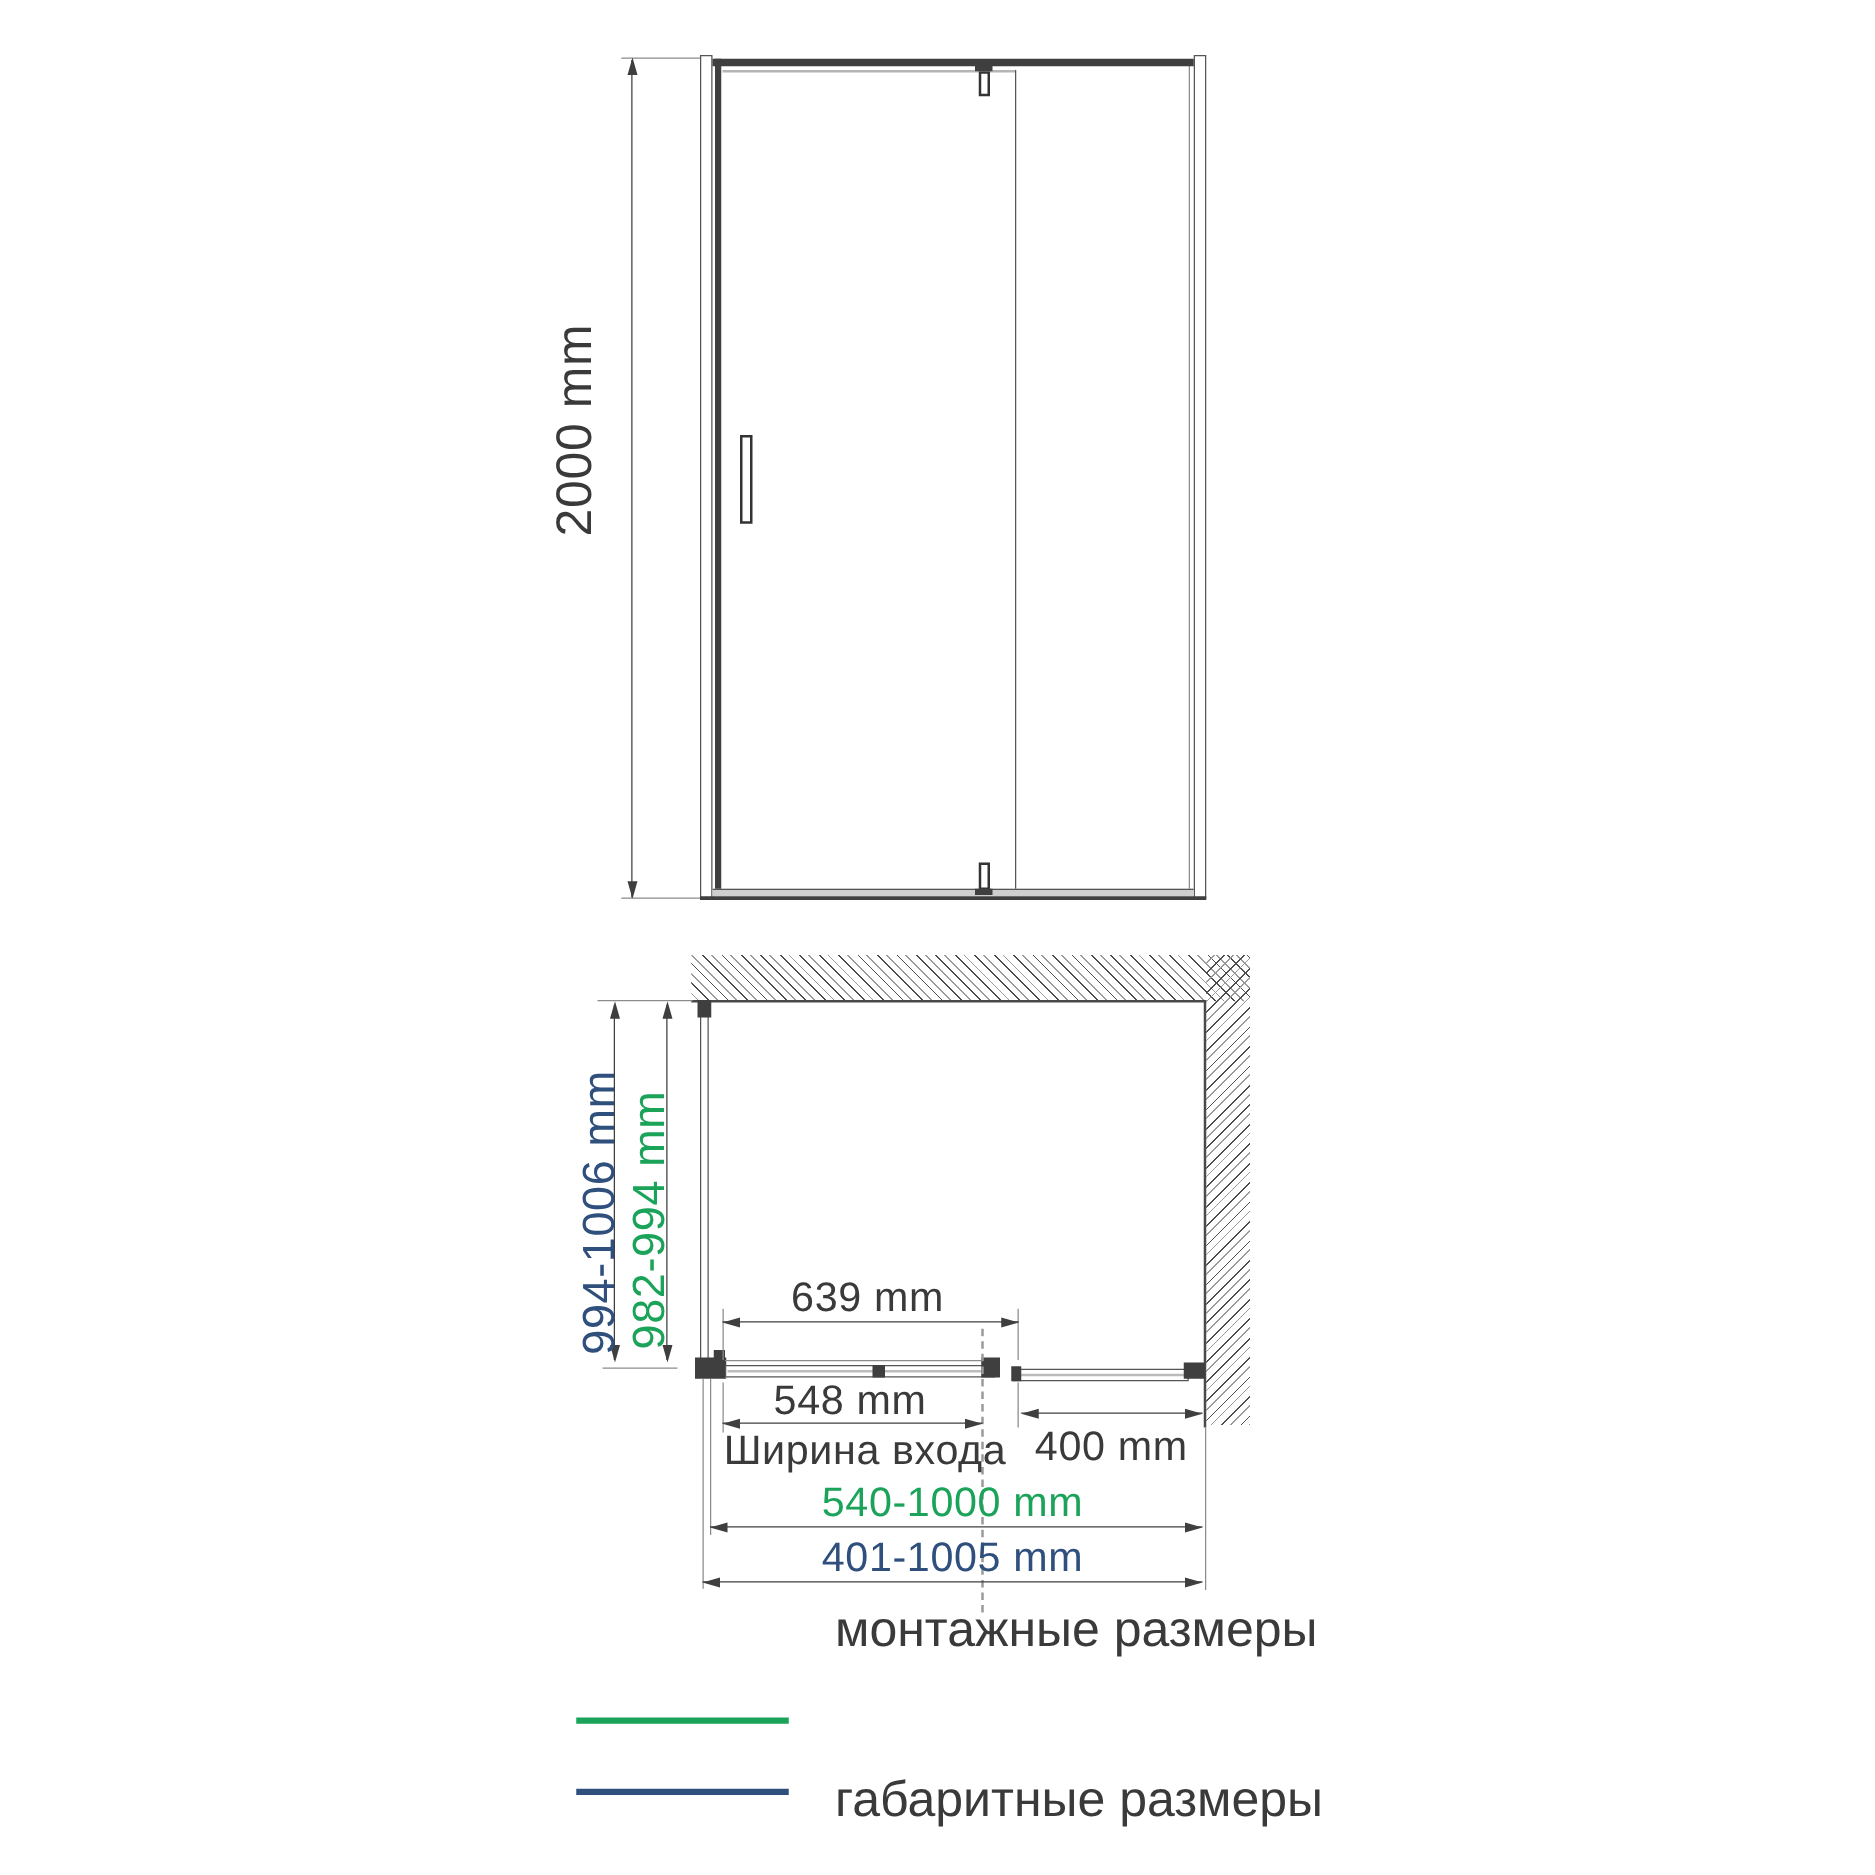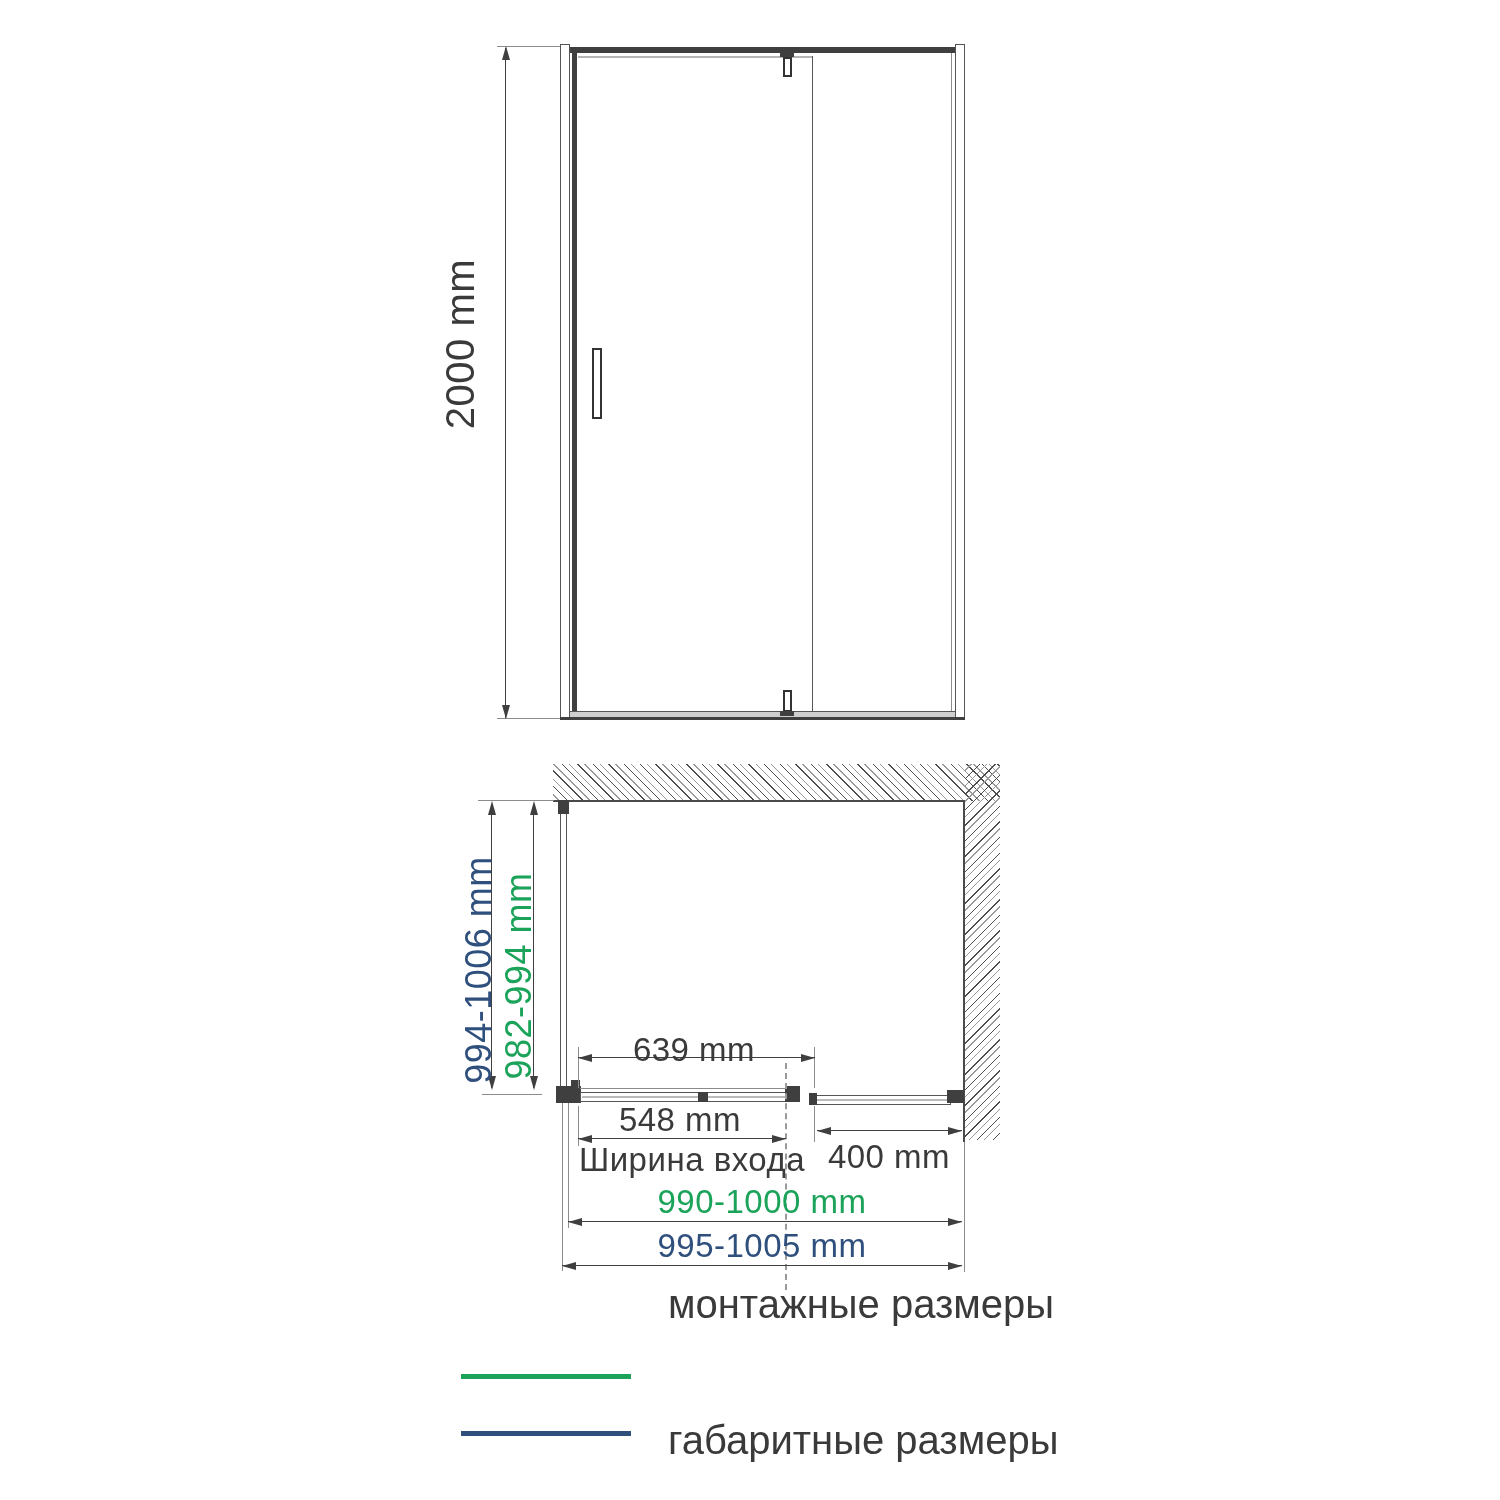--- a/index.html
+++ b/index.html
@@ -138,45 +138,45 @@
     <div class="arrU" style="left:530px;top:801px;"></div>
     <div class="arrD" style="left:530px;top:1076px;"></div>
     <div class="vtext navy" style="left:479px;top:970px;">994-1006 mm</div>
     <div class="vtext green" style="left:519px;top:976px;">982-994 mm</div>
 
     <div class="abs lt" style="left:578px;top:1047px;width:1px;height:41px;"></div>
     <div class="abs lt" style="left:814px;top:1047px;width:1px;height:41px;"></div>
     <div class="abs ink" style="left:578px;top:1057px;width:237px;height:1px;"></div>
     <div class="arrL" style="left:578px;top:1054px;"></div>
     <div class="arrR" style="left:801px;top:1054px;"></div>
-    <div class="dimtext" style="left:694px;top:1038px;margin-top:12px;">639 mm</div>
+    <div class="dimtext" style="left:694px;top:1038px;">639 mm</div>
 
     <div class="abs lt" style="left:578px;top:1106px;width:1px;height:40px;"></div>
     <div class="abs ink" style="left:578px;top:1138px;width:208px;height:1px;"></div>
     <div class="arrL" style="left:578px;top:1135px;"></div>
     <div class="arrR" style="left:772px;top:1135px;"></div>
     <div class="dimtext" style="left:680px;top:1120px;text-align:right;">548 mm</div>
     <div class="dimtext" style="left:692px;top:1160px;">Ширина входа</div>
 
     <div class="abs lt" style="left:814px;top:1106px;width:1px;height:36px;"></div>
     <div class="abs ink" style="left:817px;top:1130px;width:145px;height:1px;"></div>
     <div class="arrL" style="left:817px;top:1127px;"></div>
     <div class="arrR" style="left:948px;top:1127px;"></div>
     <div class="dimtext" style="left:889px;top:1157px;">400 mm</div>
 
     <div class="abs lt" style="left:562px;top:1103px;width:1px;height:168px;"></div>
     <div class="abs lt" style="left:568px;top:1103px;width:1px;height:125px;"></div>
     <div class="abs ink" style="left:568px;top:1221px;width:394px;height:1px;"></div>
     <div class="arrL" style="left:568px;top:1218px;"></div>
     <div class="arrR" style="left:948px;top:1218px;"></div>
-    <div class="dimtext green" style="left:762px;top:1202px;">990-1000 mm</div>
+    <div class="dimtext green" style="left:762px;top:1202px;">540-1000 mm</div>
     <div class="abs ink" style="left:562px;top:1265px;width:400px;height:1px;"></div>
     <div class="arrL" style="left:562px;top:1262px;"></div>
     <div class="arrR" style="left:948px;top:1262px;"></div>
-    <div class="dimtext navy" style="left:762px;top:1246px;">995-1005 mm</div>
+    <div class="dimtext navy" style="left:762px;top:1246px;">401-1005 mm</div>
   </div>
 
   <div>
     <div class="abs" style="left:461px;top:1374px;width:170px;height:5px;background:#1ba35a;"></div>
     <div class="legendtext" style="left:668px;top:1304px;">монтажные размеры</div>
     <div class="abs" style="left:461px;top:1431px;width:170px;height:5px;background:#2f4f7d;"></div>
     <div class="legendtext" style="left:668px;top:1440px;">габаритные размеры</div>
   </div>
 
 </div>

